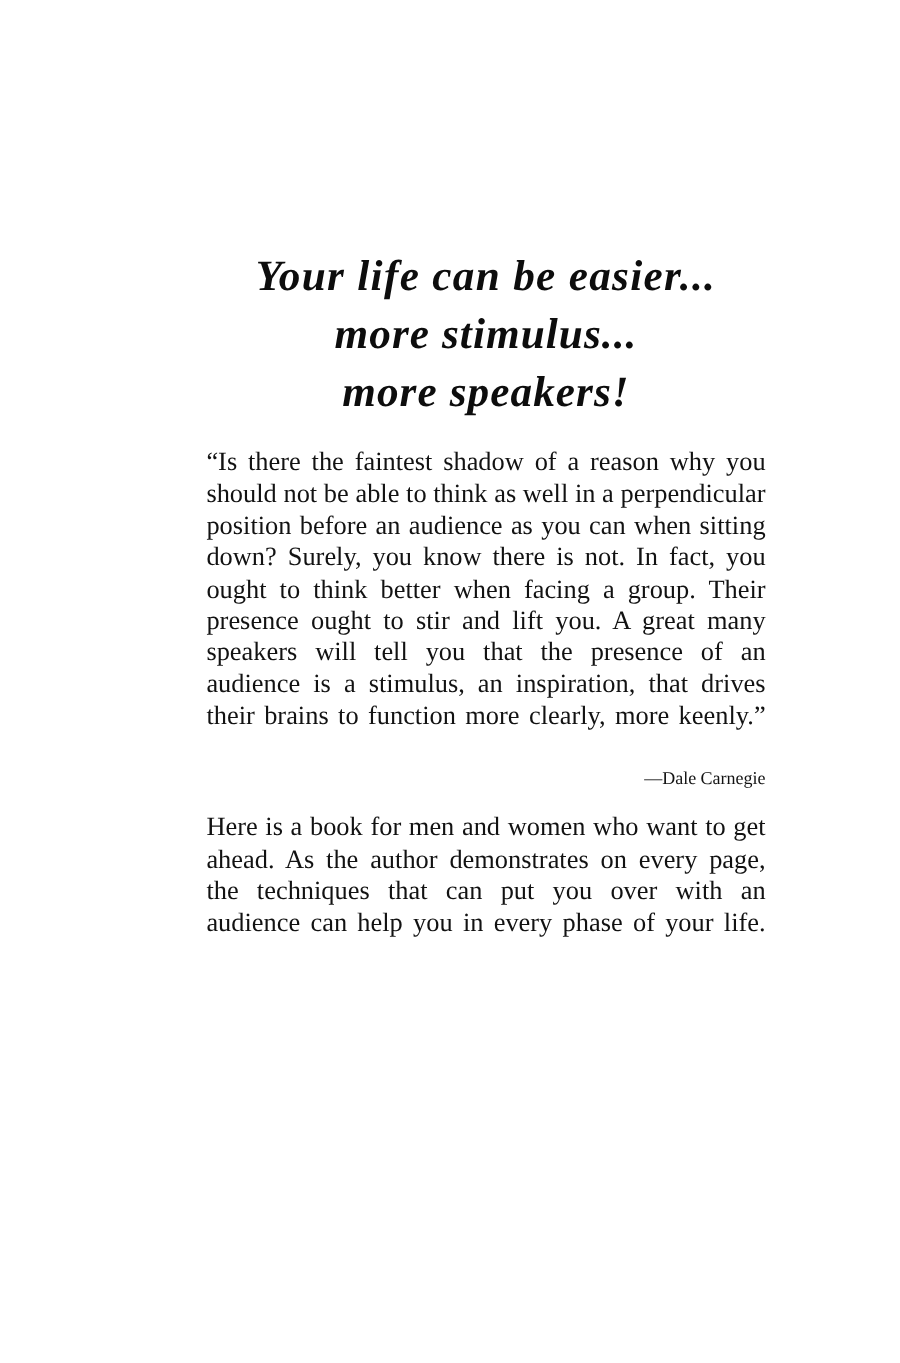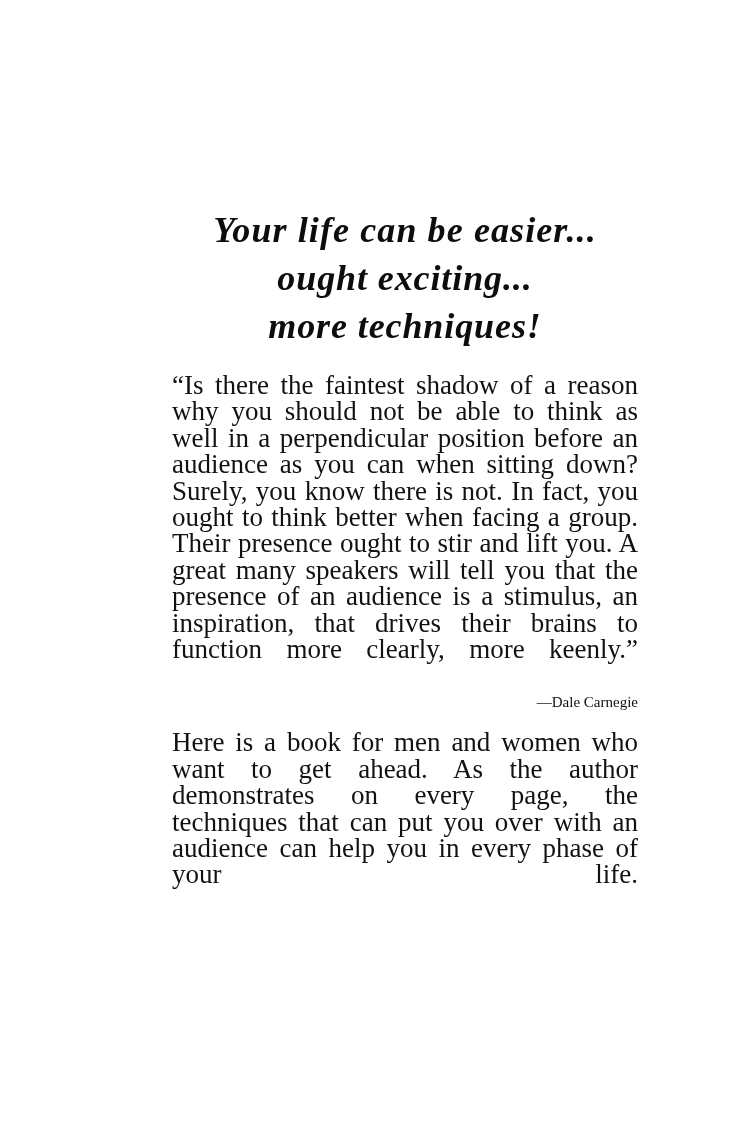--- a/index.html
+++ b/index.html
@@ -41,21 +41,21 @@
   .headline .hl-line {
     display: block;
     white-space: pre;
   }
   .headline .hl-line.line-1 { letter-spacing: 1.1px; }
   .headline .hl-line.line-2 { letter-spacing: 0.9px; }
   .headline .hl-line.line-3 { letter-spacing: 0.9px; }
 
   
   .para {
-    font-size: 27px;
+    font-size: 22px;
     line-height: 26.4px;
     text-align: justify;
     text-justify: inter-word;
     margin: 0;
     color: #121212;
     hyphens: manual;
   }
 
   .quote-para {
     margin-bottom: 0;
@@ -83,22 +83,22 @@
 </style>
 </head>
 <body>
 
 <div class="page">
 
   <div class="content">
 
     <div class="headline">
       <span class="hl-line line-1">Your life can be easier...</span>
-      <span class="hl-line line-2">ought exciting...</span>
-      <span class="hl-line line-3">more techniques!</span>
+      <span class="hl-line line-2">more stimulus...</span>
+      <span class="hl-line line-3">more speakers!</span>
     </div>
 
     <p class="para quote-para">“Is there the faintest shadow of a reason why you should not be able to think as well in a perpendic­ular position before an audience as you can when sitting down? Surely, you know there is not. In fact, you ought to think better when facing a group. Their presence ought to stir and lift you. A great many speakers will tell you that the presence of an audience is a stimulus, an in­spiration, that drives their brains to function more clearly, more keenly.”</p>
 
     <p class="attribution">—Dale Carnegie</p>
 
     <p class="para closing-para">Here is a book for men and women who want to get ahead. As the author demonstrates on every page, the techniques that can put you over with an audience can help you in every phase of your life.</p>
 
   </div>
 

